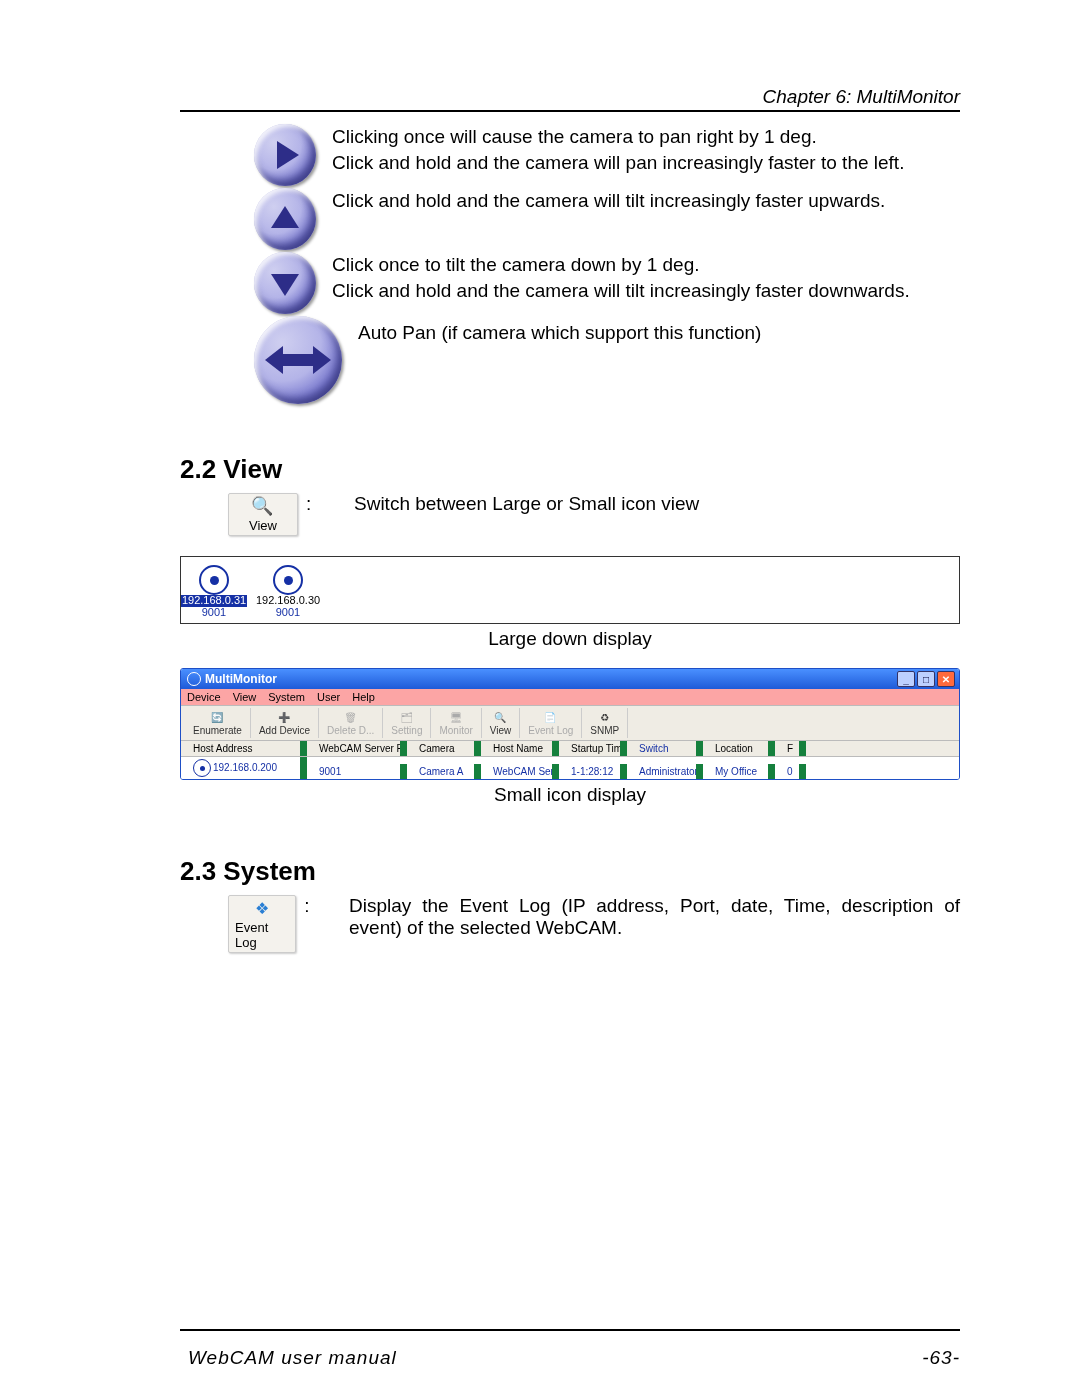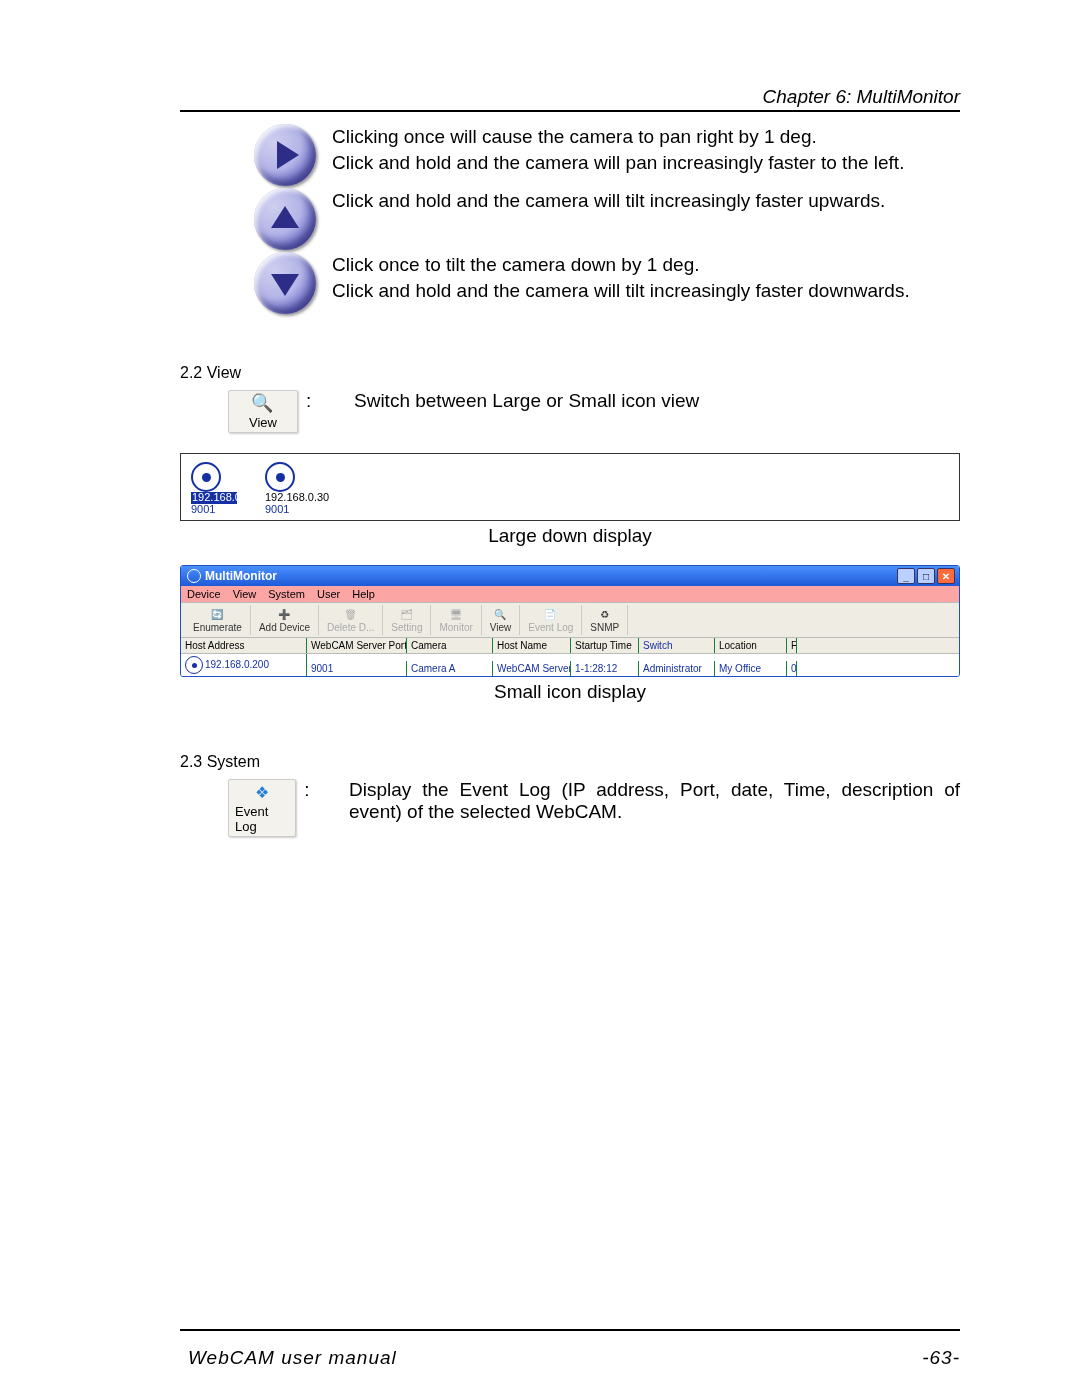--- a/index.html
+++ b/index.html
@@ -3,58 +3,58 @@
 <meta charset="utf-8">
 <style>
   body{margin:0;background:#fff;font-family:Arial,Helvetica,sans-serif;color:#000}
   .page{width:1080px;height:1397px;margin:16px auto;position:relative;box-sizing:border-box;padding:70px 120px 60px 180px}
   .chapter{text-align:right;font-style:italic;font-size:19px;margin-bottom:2px}
   .topline,.botline{height:2px;background:#000;margin-bottom:12px}
   .botline{position:absolute;left:180px;right:120px;bottom:70px}
   .footer{position:absolute;left:188px;right:120px;bottom:44px;display:flex;justify-content:space-between;font-style:italic;font-size:19px;letter-spacing:1px}
   .row{display:flex;align-items:flex-start;gap:16px;margin-bottom:2px;margin-left:70px}
   .row .txt{flex:1;font-size:19px;line-height:1.35;text-align:justify}
-  .heading{font-weight:normal;font-size:16px;margin:50px 0 8px 0}
+  .heading{font-weight:bold;font-size:26px;margin:50px 0 8px 0}
   .btn3d{width:62px;height:62px;border-radius:50%;background:radial-gradient(circle at 32% 30%,#cfcff0 0%,#b4b4e8 45%,#7a7ad0 70%,#5858b8 100%);box-shadow:inset 3px 3px 4px rgba(255,255,255,.8),inset -4px -5px 8px rgba(50,50,120,.8),2px 2px 3px rgba(0,0,0,.4);display:flex;align-items:center;justify-content:center;margin-left:4px}
   .btn3d.big{width:88px;height:88px}
   .tri{width:0;height:0}
   .tri.right{border-top:14px solid transparent;border-bottom:14px solid transparent;border-left:22px solid #2d2d88;margin-left:6px}
   .tri.up{border-left:14px solid transparent;border-right:14px solid transparent;border-bottom:22px solid #2d2d88;margin-bottom:4px}
   .tri.down{border-left:14px solid transparent;border-right:14px solid transparent;border-top:22px solid #2d2d88;margin-top:4px}
   .dblArrow{display:flex;align-items:center}
   .dblArrow .bar{width:30px;height:12px;background:#2d2d88}
   .dblArrow .l{width:0;height:0;border-top:14px solid transparent;border-bottom:14px solid transparent;border-right:18px solid #2d2d88}
   .dblArrow .r{width:0;height:0;border-top:14px solid transparent;border-bottom:14px solid transparent;border-left:18px solid #2d2d88}
   .tbIcon{width:56px;display:flex;flex-direction:column;align-items:center;padding:2px 6px;background:#f4f2ed;border:1px solid #ccc;border-radius:2px;box-shadow:1px 1px 2px rgba(0,0,0,.2);font-size:13px}
   .tbIcon .ico{width:20px;height:20px;margin-bottom:2px;display:flex;align-items:center;justify-content:center}
   .colon{width:12px;font-size:19px;margin-left:8px}
   .viewRow{display:flex;align-items:flex-start;margin-left:48px}
   .viewRow .txt{font-size:19px;margin-left:36px}
   .lgBox{border:1px solid #333;padding:8px 10px 4px;margin:20px 0 4px;display:flex;gap:28px;height:54px}
-  .camIco{width:46px;display:flex;flex-direction:column;font-size:11px;line-height:1.05}
+  .camIco{width:46px;display:flex;flex-direction:column;align-items:center;font-size:11px;line-height:1.05}
   .camIco.sel .ip{background:#1530a5;color:#fff;padding:0 1px}
   .camIco .port{color:#1530a5;font-size:11px}
   .eye{width:26px;height:26px;border:2px solid #1530a5;border-radius:50%;display:flex;align-items:center;justify-content:center}
   .eye::after{content:"";width:9px;height:9px;background:#1530a5;border-radius:50%}
   .caption{text-align:center;font-size:19px;margin:4px 0 18px}
   
   .win{border:1px solid #1e4fc6;border-radius:3px;overflow:hidden;margin-top:4px}
   .titlebar{background:linear-gradient(#4a90ff,#1e5ad8);color:#fff;font-size:12px;font-weight:bold;display:flex;align-items:center;justify-content:space-between;padding:2px 4px 2px 6px}
   .winbtns{display:flex;gap:2px}
   .wb{width:16px;height:14px;background:#bcd0ff;border:1px solid #336;border-radius:2px;display:flex;align-items:center;justify-content:center;font-size:10px;color:#003}
   .wb.close{background:#ff6a3c;color:#fff}
   .menubar{background:#fca5a5;font-size:11px;display:flex;gap:12px;padding:2px 6px;border-bottom:1px solid #bbb}
   .toolbar{background:#efece4;display:flex;padding:2px 4px;border-bottom:1px solid #bbb}
   .tbBtn{display:flex;flex-direction:column;align-items:center;padding:2px 8px;font-size:10px;color:#333;border-right:1px solid #ccc}
   .tbBtn.dim{color:#aaa}
   .tbBtn .dot{width:16px;height:14px;margin-bottom:1px;border-radius:2px;display:flex;align-items:center;justify-content:center}
   .listhead{background:#efece4;display:flex;font-size:10px;border-bottom:1px solid #bbb}
-  .listhead>div,.listrow>div{padding:2px 4px;border-right:1px solid #15803d;box-sizing:border-box;white-space:nowrap;overflow:hidden}
+  .listhead>div,.listrow>div{padding:2px 12px;border-right:7px solid #15803d;box-sizing:border-box;white-space:nowrap;overflow:hidden}
   .listrow{display:flex;font-size:10px;background:#fff;color:#1530a5;align-items:flex-end}
-  .c0{width:126px}.c1{width:100px}.c2{width:86px}.c3{width:78px}.c4{width:68px}.c5{width:76px;color:#1530a5}.c6{width:72px}.c7{width:10px}
+  .c0{width:126px}.c1{width:100px}.c2{width:74px}.c3{width:78px}.c4{width:68px}.c5{width:76px;color:#1530a5}.c6{width:72px}.c7{width:10px}
   .listrow .ceye{width:16px;height:16px;border:1.5px solid #1530a5;border-radius:50%;display:inline-flex;align-items:center;justify-content:center;margin-right:2px;vertical-align:middle}
   .listrow .ceye::after{content:"";width:5px;height:5px;background:#1530a5;border-radius:50%}
 </style>
 </head>
 <body>
 
 <div class="page">
   <div class="chapter">Chapter 6: MultiMonitor</div>
   <div class="topline"></div>
 
@@ -80,20 +80,32 @@
   <div class="row">
     <div class="btn3d">
         <div class="tri down"></div>
       </div>
     <div class="txt">
       <div>Click once to tilt the camera down by 1 deg.</div>
       <div>Click and hold and the camera will tilt increasingly faster downwards.</div>
     </div>
   </div>
 
+  <div class="row" style="align-items:flex-start">
+    <div class="btn3d big">
+      <div class="dblArrow">
+          <div class="l"></div>
+          <div class="bar"></div>
+          <div class="r"></div>
+        </div>
+    </div>
+    <div class="txt" style="padding-top:4px">
+      <div>Auto Pan (if camera which support this function)</div>
+    </div>
+  </div>
 
   <div class="heading">2.2 View</div>
   <div class="viewRow">
     <div class="tbIcon">
       <div class="ico">
           <span style="font-size:18px">🔍</span>
         </div>
       <span>View</span>
     </div>
     <div class="colon">:</div>

